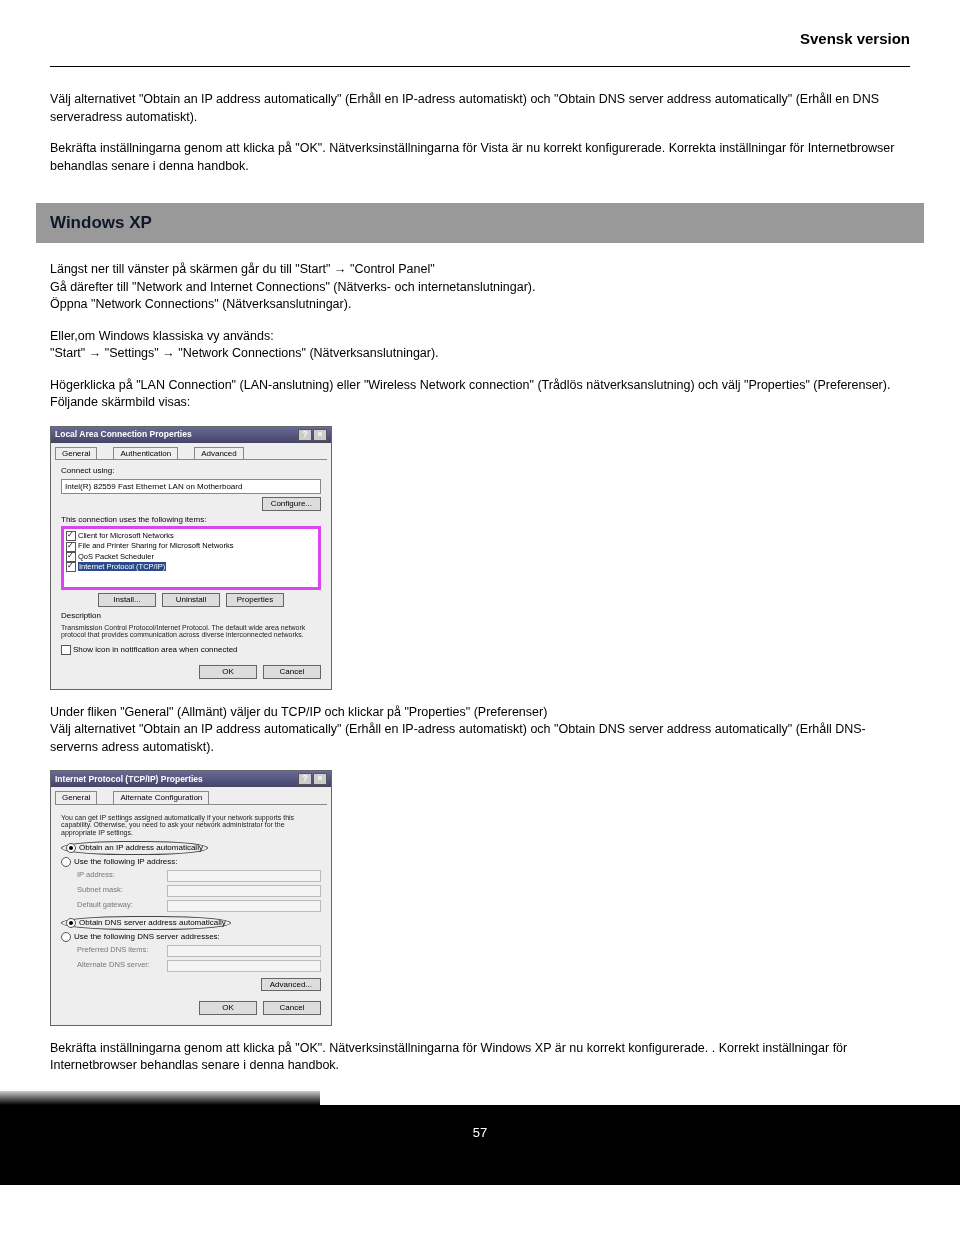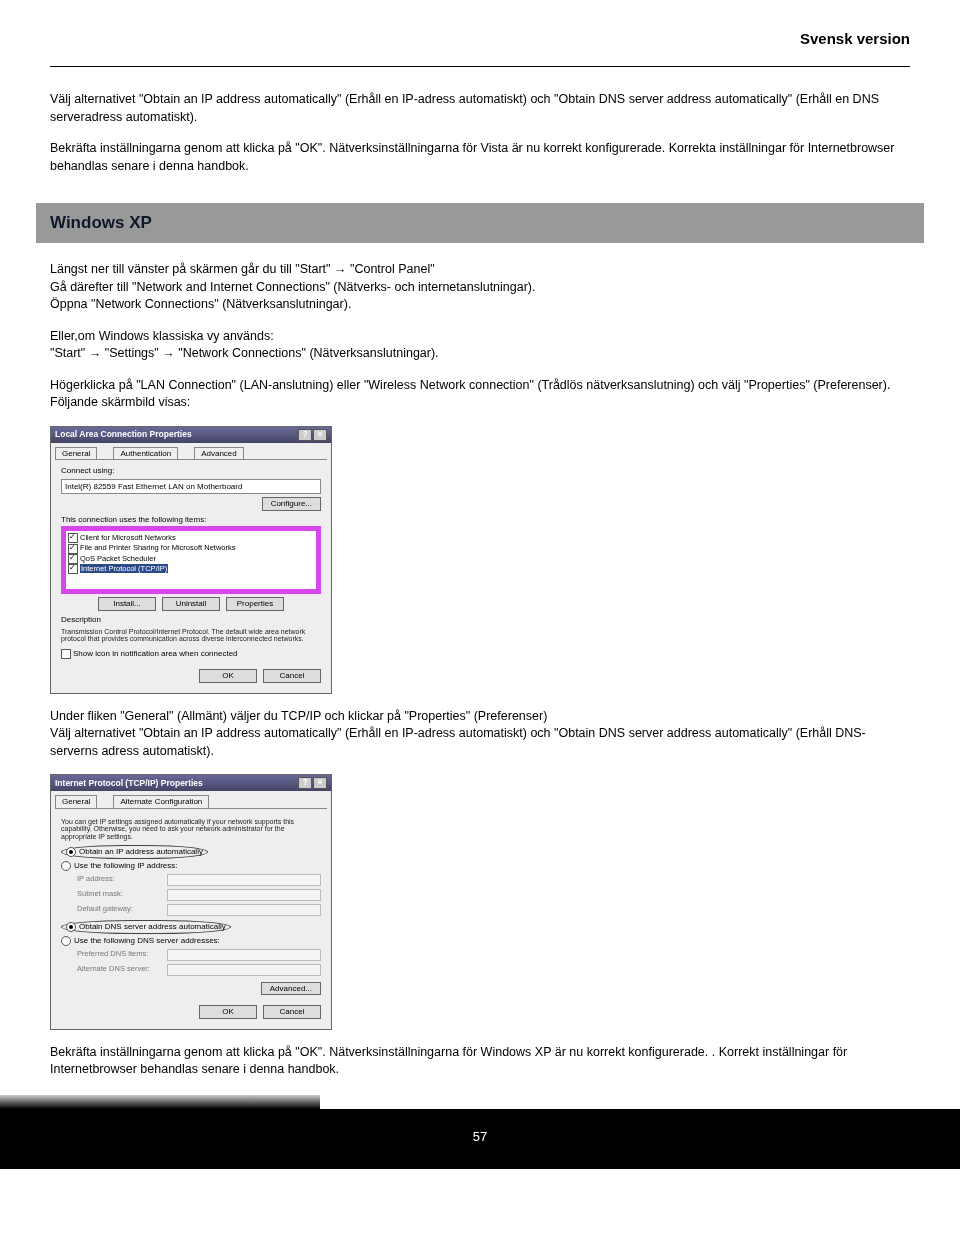--- a/index.html
+++ b/index.html
@@ -64,21 +64,21 @@
   }
   .tabs { display:flex; padding: 4px 4px 0 4px; gap:16px; }
   .tab {
     border: 1px solid #888; border-bottom: none;
     background: #eee; padding: 1px 6px; font-size: 8px;
   }
   .tab.active { background: #eee; position: relative; }
   .tabpanel { border-top: 1px solid #888; margin: 0 4px 4px 4px; padding: 6px; background:#eee; }
   .fieldbox { border: 1px solid #888; background:#fff; padding: 2px 3px; margin: 3px 0; font-size: 8px; }
   .listbox {
-    border: 5px solid #d946ef; background:#fff; height: 54px;
+    border: 3px solid #d946ef; background:#fff; height: 54px;
     padding: 2px; overflow: hidden; margin: 2px 0 3px 0;
   }
   .listbox div { font-size: 7.5px; white-space: nowrap; }
   .listbox .sel { background: #2a4a8a; color:#fff; padding: 0 1px; }
   .btnrow { display:flex; gap:6px; justify-content: center; }
   .btnrow.right { justify-content:flex-end; }
   .btn {
     border: 1px solid #666; background:#ddd; font-size:8px;
     padding: 1px 8px; min-width: 40px; text-align:center;
   }
@@ -87,21 +87,21 @@
   .cb.checked::after { content:"✓"; position:absolute; font-size:8px; top:-2px; left:0; }
   .radio { display:inline-block; width:8px; height:8px; border:1px solid #555; border-radius:50%; background:#fff; vertical-align:middle; margin-right:3px; position:relative; }
   .radio.checked::after { content:""; position:absolute; width:4px; height:4px; background:#000; border-radius:50%; top:2px; left:2px; }
   .tcpip-grid { display: grid; grid-template-columns: 90px 1fr; gap: 3px 0; margin: 3px 0 3px 16px; }
   .tcpip-grid .lab { font-size:7.5px; color:#777; }
   .tcpip-grid .fld { border:1px solid #bbb; height:10px; background:#f4f4f4; }
   .oval { border: 1px solid #444; border-radius: 50%/60%; padding: 1px 4px; display: inline-block; }
   .footer {
     margin-top: 30px;
     background: #000;
-    height: 60px;
+    height: 80px;
     position: relative;
     color: #fff;
   }
   .footer .grad {
     height: 14px; width: 320px; position:absolute; left:0; top:-14px;
     background: linear-gradient(#ccc,#000);
   }
   .footer .pg { position:absolute; left:50%; transform:translateX(-50%); top:20px; font-size:13px; }
   .footer .logo { position:absolute; right:30px; top:6px; text-align:center; }
   .footer .logo .box { border:3px solid #fff; border-radius:6px; padding:2px 8px; font-weight:900; font-size:22px; letter-spacing:1px; background:#000; position:relative; }

